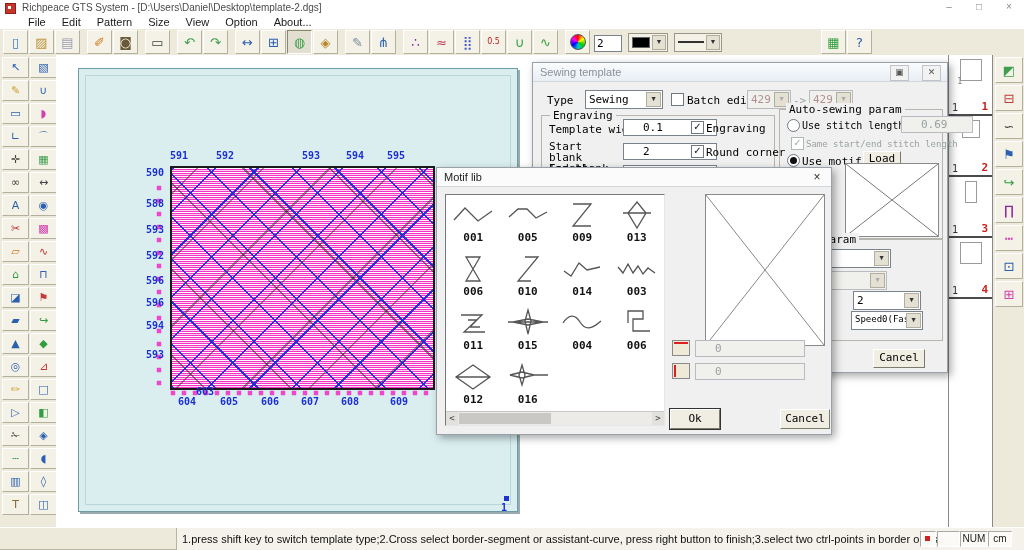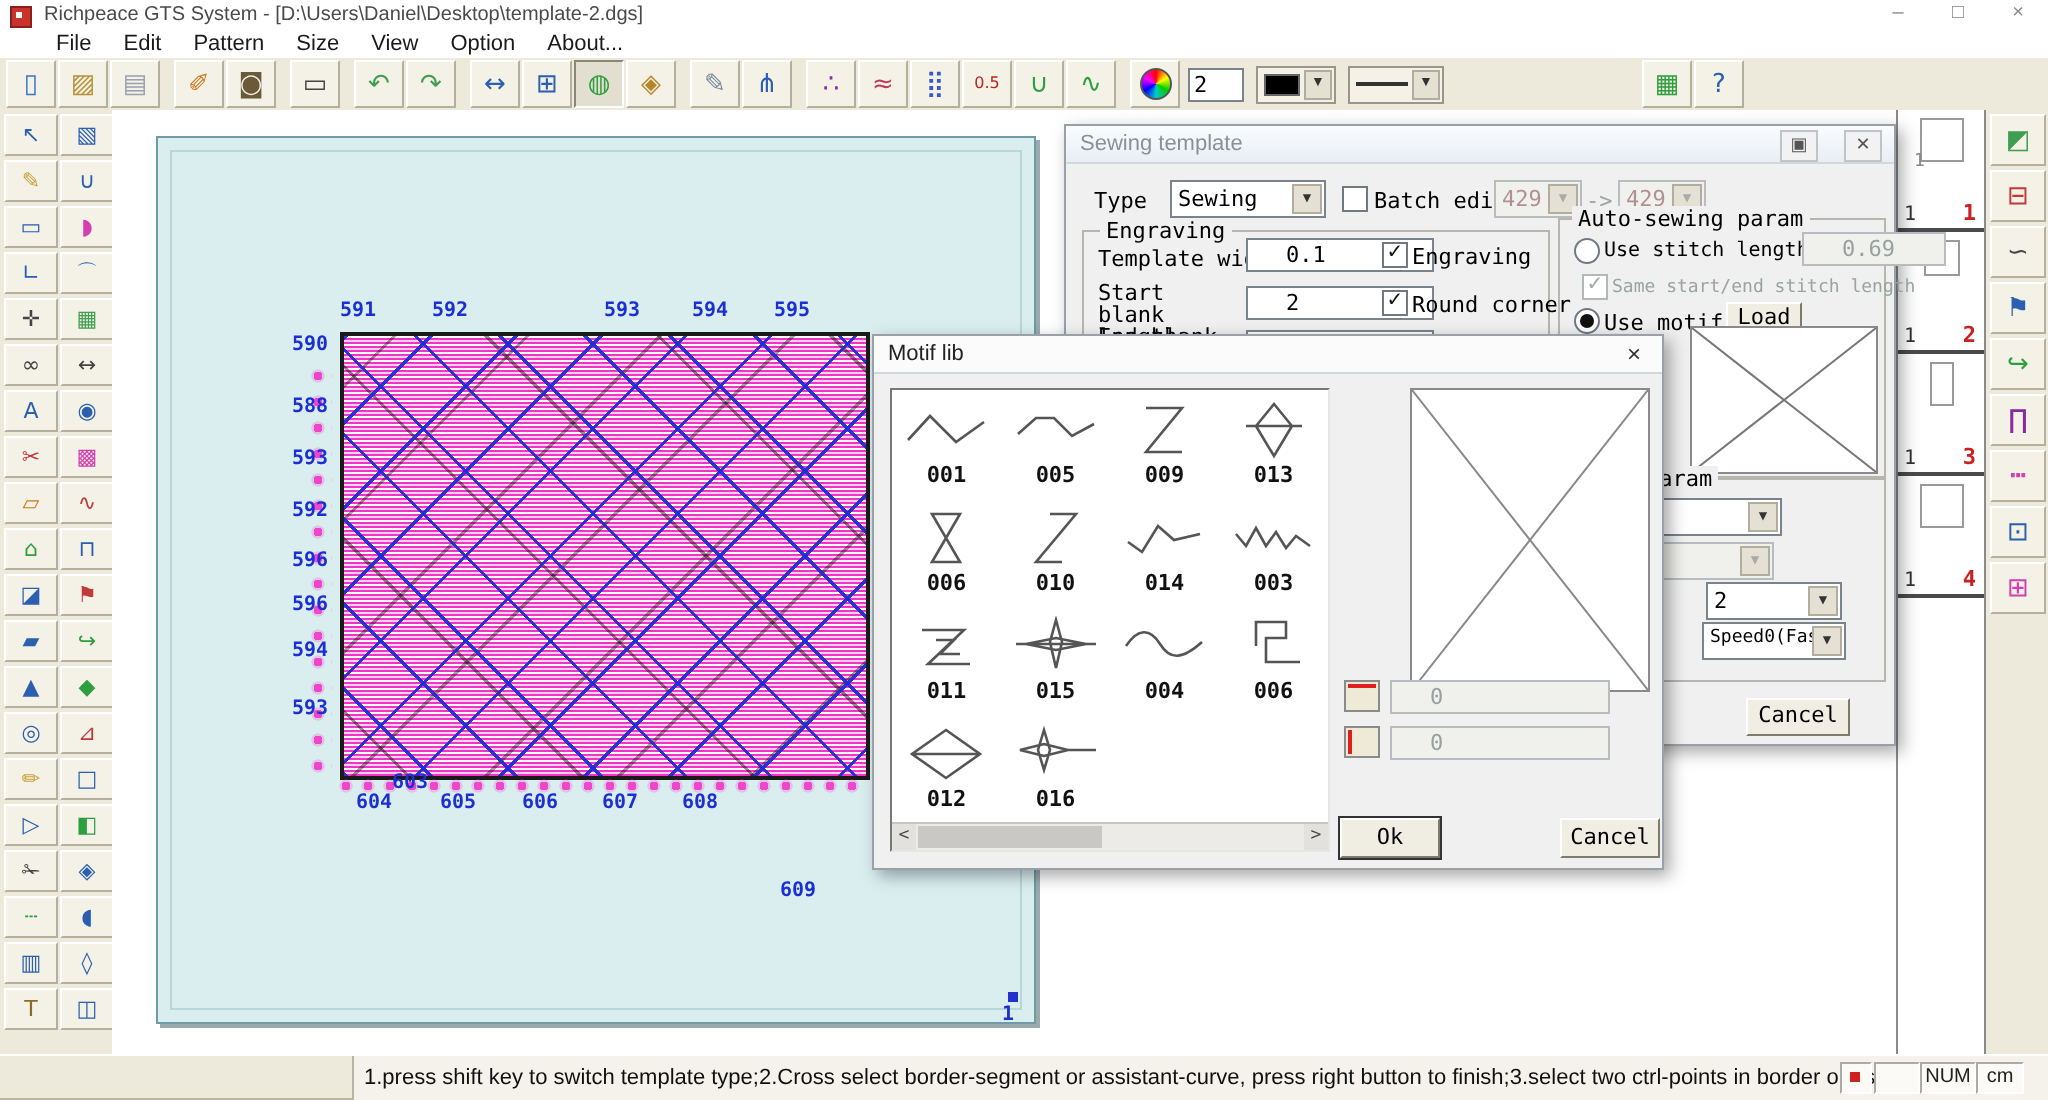--- a/index.html
+++ b/index.html
@@ -397,21 +397,21 @@
       <span class="cnum" style="left: 90px; top: 220px;">596</span>
       <span class="cnum" style="left: 90px; top: 242px;">596</span>
       <span class="cnum" style="left: 90px; top: 265px;">594</span>
       <span class="cnum" style="left: 90px; top: 294px;">593</span>
       <span class="cnum" style="left: 92px; top: 331px; margin-left: 48px;">603</span>
       <span class="cnum" style="left: 122px; top: 341px;">604</span>
       <span class="cnum" style="left: 164px; top: 341px;">605</span>
       <span class="cnum" style="left: 205px; top: 341px;">606</span>
       <span class="cnum" style="left: 245px; top: 341px;">607</span>
       <span class="cnum" style="left: 285px; top: 341px;">608</span>
-      <span class="cnum" style="left: 334px; top: 341px; margin-top: 44px;">609</span>
+      <span class="cnum" style="left: 334px; top: 341px;">609</span>
     </div>
 
   <div class="rpanel">
       <div class="rcell">
         <div class="thumb lg"></div>
         <span class="rmark">1</span>
         <span class="rcount">1</span>
         <span class="rseq">1</span>
       </div>
       <div class="rcell">

